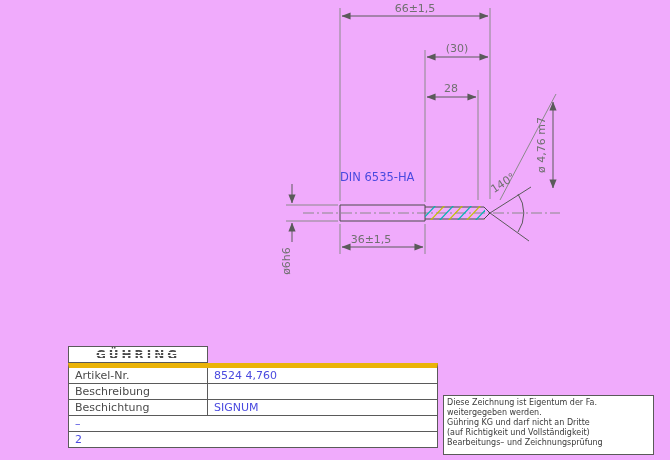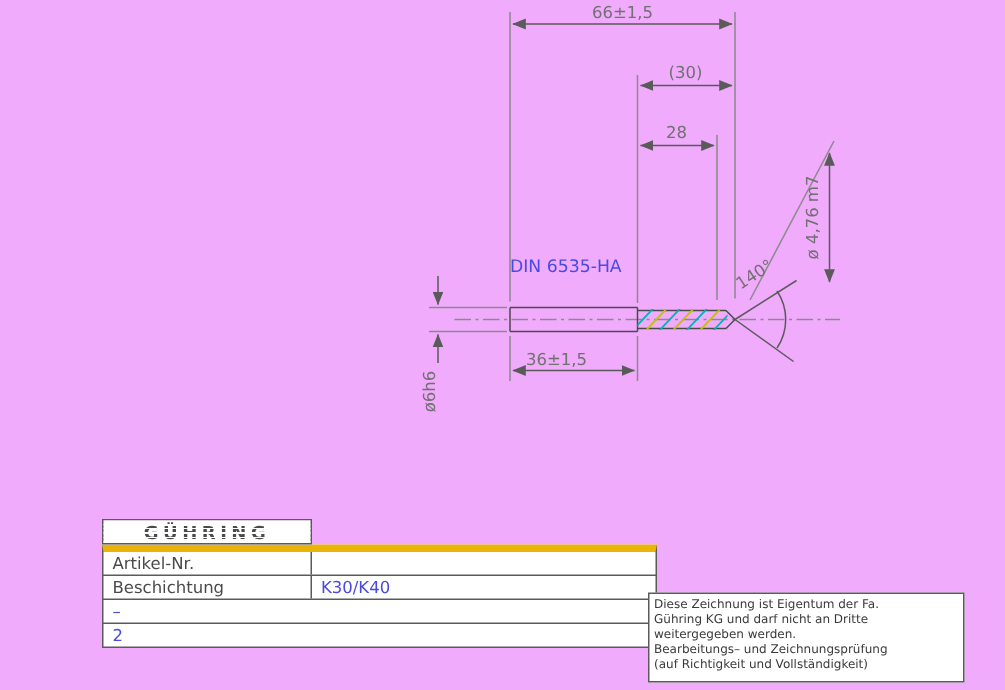--- a/index.html
+++ b/index.html
@@ -14,21 +14,21 @@
   .logo-text{font-weight:bold;letter-spacing:3px;font-size:12px;color:#4a4a4a;line-height:1;}
   .logo-stripes{position:absolute;inset:0;pointer-events:none;
                 background:repeating-linear-gradient(180deg,transparent 0 2px,#ffffff 2px 3px);}
   .tb-row{display:flex;height:15px;border-left:1px solid #5a5a5a;border-bottom:1px solid #5a5a5a;
           border-right:1px solid #5a5a5a;background:#fff;}
   .tb-row.first{border-top:5px solid #eab308;}
   .tb-label{width:132px;border-right:1px solid #5a5a5a;padding-left:6px;display:flex;align-items:center;}
   .tb-value{flex:1;padding-left:6px;display:flex;align-items:center;color:#4a4adf;}
 
   
-  .notebox{position:absolute;left:432px;top:395px;width:211px;height:60px;border:1px solid #5a5a5a;
+  .notebox{position:absolute;left:443px;top:395px;width:211px;height:60px;border:1px solid #5a5a5a;
            background:#fff;font-size:8px;line-height:1.24;color:#3a3a3a;padding:2px 3px;box-sizing:border-box;}
   .notebox span{display:block;white-space:nowrap;}
 </style>
 </head>
 <body>
 
 <div class="page">
 
   <svg width="670" height="460" viewBox="0 0 670 460" style="position:absolute;left:0;top:0;">
     <defs>
@@ -105,34 +105,38 @@
   </svg>
 
   <div class="titleblock">
     <div class="logo-row">
       <span class="logo-text">GÜHRING</span>
       <span class="logo-stripes"></span>
     </div>
 
     <div class="tb-row first">
       <div class="tb-label">Artikel-Nr.</div>
+      <div class="tb-value">8524 4,760</div>
+    </div>
+    <div class="tb-row">
+      <div class="tb-label">Beschreibung</div>
     </div>
     <div class="tb-row">
       <div class="tb-label">Beschichtung</div>
-      <div class="tb-value">K30/K40</div>
+      <div class="tb-value">SIGNUM</div>
     </div>
     <div class="tb-row">
       <div class="tb-value">–</div>
     </div>
     <div class="tb-row">
       <div class="tb-value">2</div>
     </div>
   </div>
 
   <div class="notebox">
     <span>Diese Zeichnung ist Eigentum der Fa.</span>
+    <span>weitergegeben werden.</span>
     <span>Gühring KG und darf nicht an Dritte</span>
-    <span>weitergegeben werden.</span>
+    <span>(auf Richtigkeit und Vollständigkeit)</span>
     <span>Bearbeitungs– und Zeichnungsprüfung</span>
-    <span>(auf Richtigkeit und Vollständigkeit)</span>
   </div>
 
 </div>
 
 </body></html>

